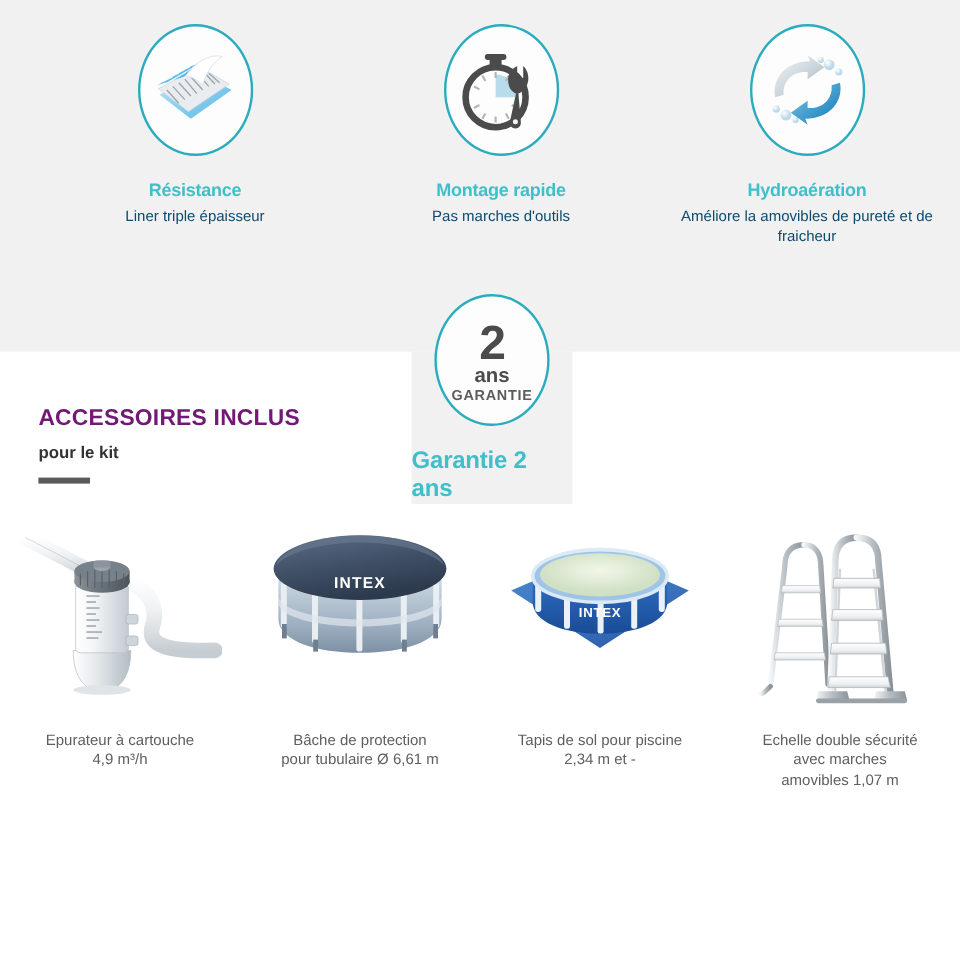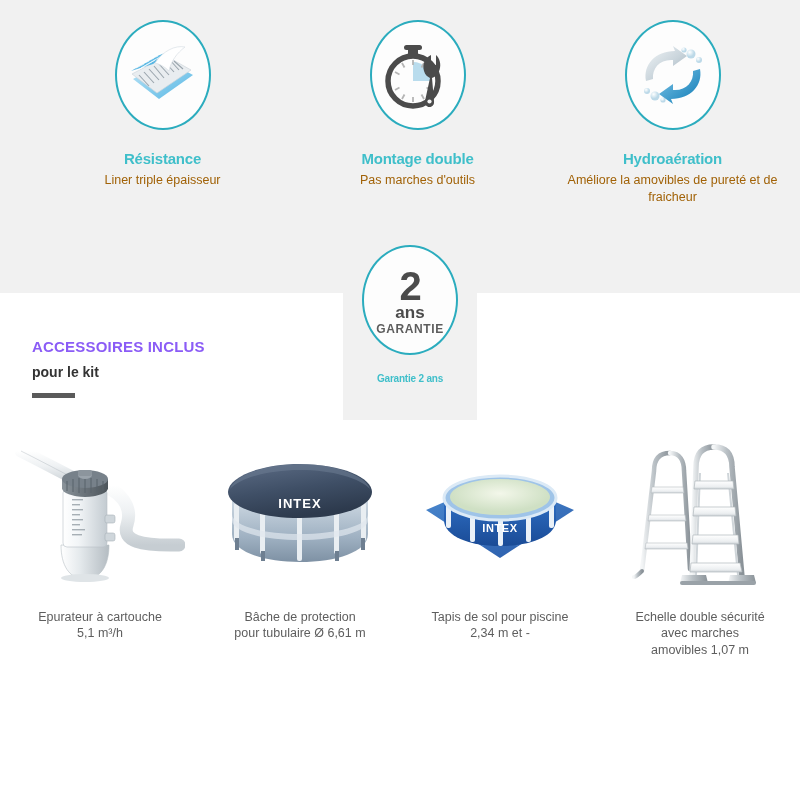--- a/index.html
+++ b/index.html
@@ -41,50 +41,50 @@
   }
   .badge-circle svg { display: block; }
 
   .feature-title {
     margin-top: 20px;
     font-size: 15px; font-weight: bold; color: #3fbfca;
     letter-spacing: -0.2px;
   }
   .feature-desc {
     margin-top: 5px;
-    font-size: 12.5px; color: #a16207;
+    font-size: 12.5px; color: #0c4a6e;
     text-align: center; line-height: 1.35;
     max-width: 230px;
   }
 
   
   .guarantee {
     position: absolute; left: 343px; top: 245px; width: 134px;
     display: flex; flex-direction: column; align-items: center;
   }
   .guarantee .badge-circle { width: 96px; height: 110px; }
   .guar-inner { display: flex; flex-direction: column; align-items: center; line-height: 1; }
   .guar-num { font-size: 40px; font-weight: bold; color: #4b4b4b; letter-spacing: -1px; }
   .guar-ans { font-size: 17px; font-weight: bold; color: #4b4b4b; margin-top: -2px; }
   .guar-war { font-size: 12px; color: #5d5d5d; letter-spacing: 0.6px; margin-top: 2px; font-weight: bold; }
-  .guarantee .feature-title { margin-top: 18px; font-size: 10px; }
+  .guarantee .feature-title { margin-top: 18px; font-size: 20px; }
 
   
   .acc-head { position: absolute; left: 32px; top: 338px; }
-  .acc-title { font-size: 15px; font-weight: bold; color: #8b5cf6; letter-spacing: 0.2px; }
+  .acc-title { font-size: 19px; font-weight: bold; color: #701a75; letter-spacing: 0.2px; }
   .acc-sub { margin-top: 9px; font-size: 14px; font-weight: bold; color: #333333; }
   .acc-rule { margin-top: 13px; width: 43px; height: 5px; background: #5a5a5a; }
 
   
   .products {
     position: absolute; left: 0; top: 430px; width: 800px;
     display: flex;
   }
   .product { width: 200px; display: flex; flex-direction: column; align-items: center; }
-  .prod-img { height: 165px; display: flex; align-items: center; justify-content: center; text-decoration: underline; }
+  .prod-img { height: 165px; display: flex; justify-content: center; text-decoration: underline; }
   .prod-caption {
     margin-top: 14px; font-size: 12.5px; color: #5e5e5e;
     text-align: center; line-height: 1.3; max-width: 140px;
   }
   .prod-caption.wide { max-width: 135px; }
 </style>
 </head>
 <body>
 
 <div class="page">
@@ -160,21 +160,21 @@
             <line x1="19" y1="60" x2="21.5" y2="55.5"></line>
             <line x1="12" y1="51" x2="16.5" y2="48.5"></line>
             <line x1="12" y1="33" x2="16.5" y2="35.5"></line>
             <line x1="19" y1="24" x2="21.5" y2="28.5"></line>
           </g>
 
           <path d="M53 16 L53 26 L48 26 L48 16 C42 19 39 25 41 32 C42 36 45 38 47 39 L42 62 C41.5 65.5 43.5 68 46.5 68 C49.5 68 51.5 65.5 51 62 L49 39 C52 38 55 35 56.5 31 C58.5 25 56.5 19 53 16 Z" fill="#4b4b4b"></path>
           <circle cx="46.5" cy="62.5" r="2.1" fill="#f5f5f5"></circle>
         </svg>
       </div>
-      <div class="feature-title">Montage double</div>
+      <div class="feature-title">Montage rapide</div>
       <div class="feature-desc">Pas marches d'outils</div>
     </div>
 
     <div class="feature f3">
       <div class="badge-circle">
         <svg width="76" height="72" viewBox="0 0 76 72">
           <defs>
             <linearGradient id="silverArr" x1="0" y1="0" x2="1" y2="1">
               <stop offset="0%" stop-color="#f2f6f8"></stop>
               <stop offset="55%" stop-color="#c9d4db"></stop>
@@ -286,21 +286,21 @@
             <line x1="88" y1="48" x2="88" y2="58"></line>
           </g>
 
           <ellipse cx="70" cy="42" rx="7" ry="4" fill="#9aa3ab"></ellipse>
           <rect x="63" y="37" width="14" height="6" rx="2" fill="#8c959d"></rect>
 
           <rect x="90" y="82" width="10" height="8" rx="2" fill="#cfd6db" stroke="#a9b2b8" stroke-width="0.6"></rect>
           <rect x="90" y="100" width="10" height="8" rx="2" fill="#cfd6db" stroke="#a9b2b8" stroke-width="0.6"></rect>
         </svg>
       </div>
-      <div class="prod-caption">Epurateur à cartouche 5,1 m³/h</div>
+      <div class="prod-caption">Epurateur à cartouche 4,9 m³/h</div>
     </div>
 
     <div class="product">
       <div class="prod-img">
         <svg width="160" height="130" viewBox="0 0 160 130">
           <defs>
             <linearGradient id="tarpG" x1="0" y1="0" x2="0.4" y2="1">
               <stop offset="0%" stop-color="#5d6d86"></stop>
               <stop offset="55%" stop-color="#3f4f66"></stop>
               <stop offset="100%" stop-color="#2d3a4d"></stop>

